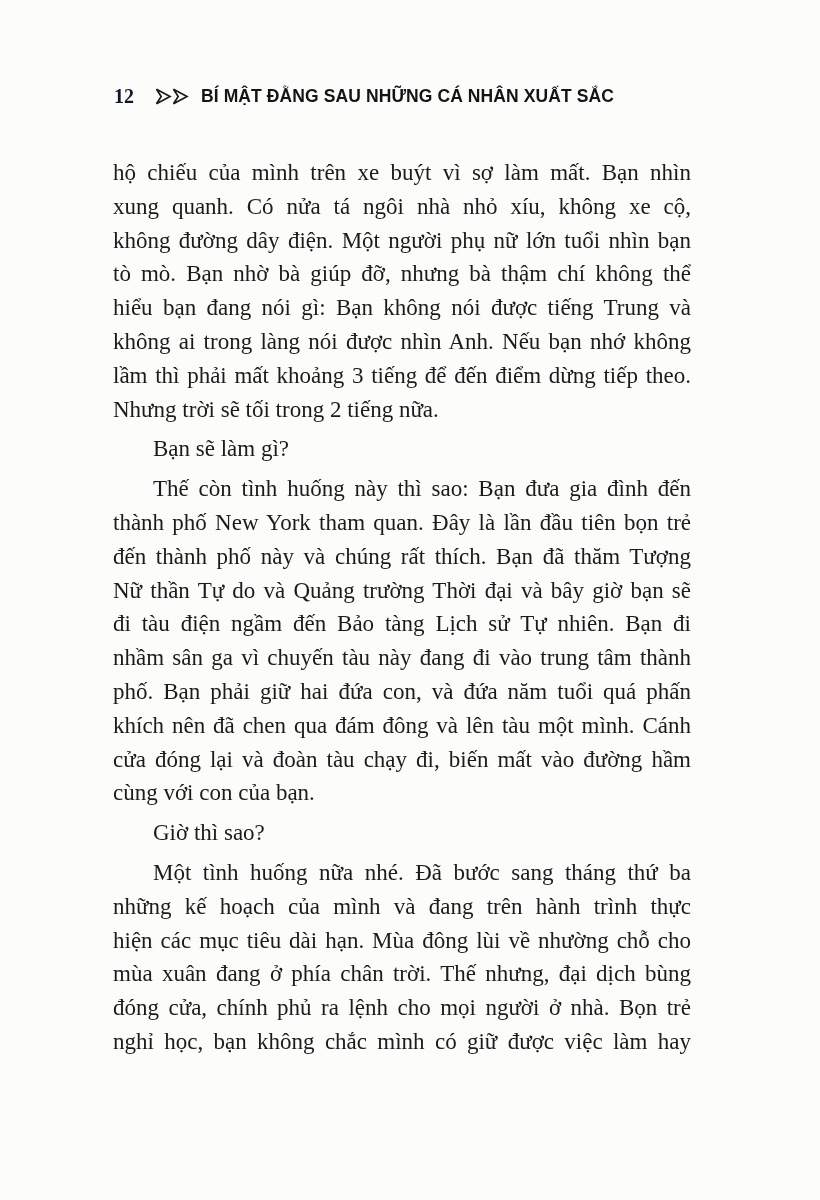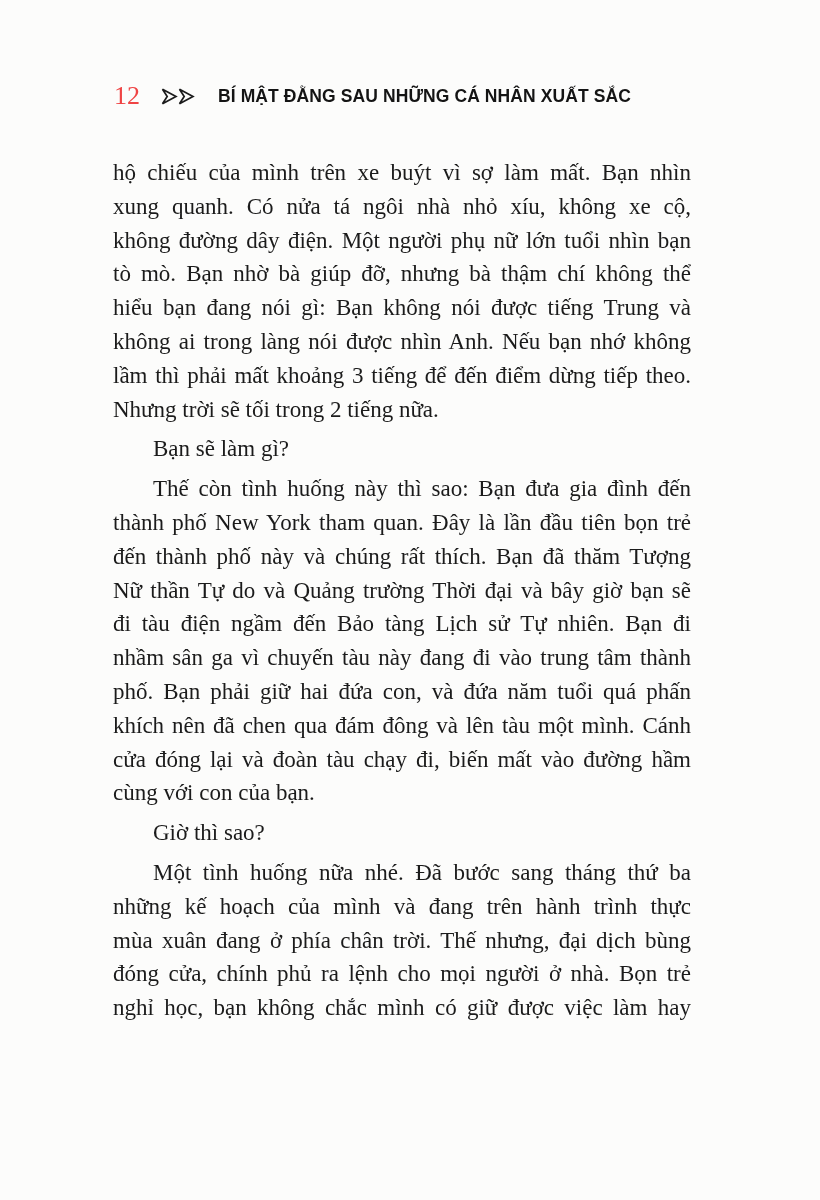--- a/index.html
+++ b/index.html
@@ -24,31 +24,32 @@
   .header {
     position: absolute;
     top: 82px;
     left: 114px;
     height: 28px;
     display: flex;
     align-items: center;
     white-space: nowrap;
   }
   .pagenum {
-    font-size: 26px;
+    font-size: 20px;
     line-height: 28px;
-    color: #ef4444;
+    color: #0f172a;
+    font-weight: bold;
   }
   .arrows {
     margin-left: 21px;
     display: inline-flex;
     align-items: center;
   }
   .htitle {
-    margin-left: 23px;
+    margin-left: 12px;
     font-family: "Liberation Sans", sans-serif;
     font-weight: 700;
     font-size: 17.5px;
     letter-spacing: 0.1px;
     color: #141414;
   }
   
   .body-text {
     position: absolute;
     top: 156px;
@@ -117,19 +118,20 @@
         <div class="line">khích nên đã chen qua đám đông và lên tàu một mình. Cánh</div>
         <div class="line">cửa đóng lại và đoàn tàu chạy đi, biến mất vào đường hầm</div>
         <div class="line lastline">cùng với con của bạn.</div>
       </div>
       <div class="paragraph">
         <div class="line indent lastline">Giờ thì sao?</div>
       </div>
       <div class="paragraph">
         <div class="line indent">Một tình huống nữa nhé. Đã bước sang tháng thứ ba</div>
         <div class="line">những kế hoạch của mình và đang trên hành trình thực</div>
+        <div class="line">hiện các mục tiêu dài hạn. Mùa đông lùi về nhường chỗ cho</div>
         <div class="line">mùa xuân đang ở phía chân trời. Thế nhưng, đại dịch bùng</div>
         <div class="line">đóng cửa, chính phủ ra lệnh cho mọi người ở nhà. Bọn trẻ</div>
         <div class="line">nghỉ học, bạn không chắc mình có giữ được việc làm hay</div>
       </div>
     </div>
 
 </div>
 
 </body></html>

